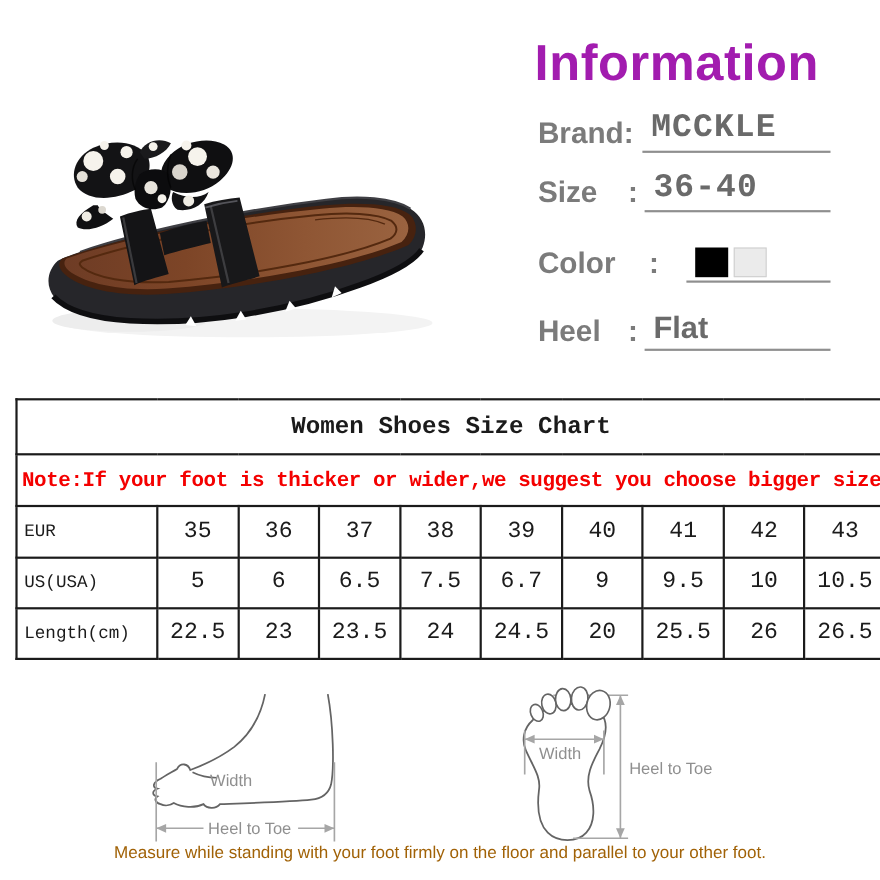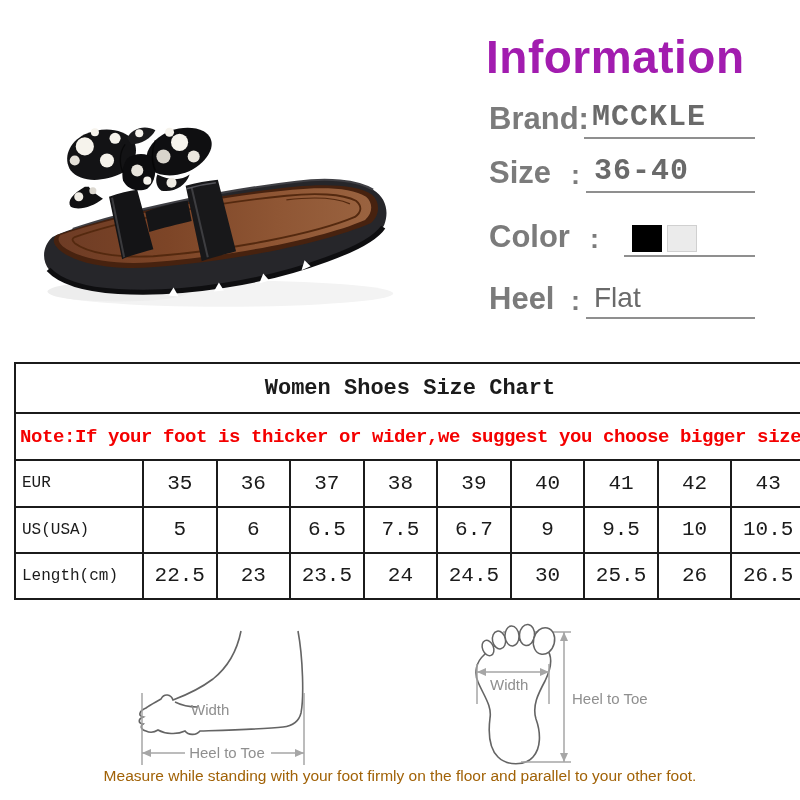--- a/index.html
+++ b/index.html
@@ -13,30 +13,30 @@
   .photo{left:22px;top:98px;width:424px;height:252px;}
 
   
   .info-title{
     left:486px;top:30px;font-size:46px;font-weight:700;color:#a21caf;
     letter-spacing:.5px;
   }
   .info-row{
     left:489px;width:266px;display:flex;align-items:flex-end;
   }
-  .lbl{font-weight:700;font-size:31px;color:#7b7b7b;width:82px;flex:0 0 auto;padding-bottom:2px;}
+  .lbl{font-weight:700;font-size:27px;color:#7b7b7b;width:82px;flex:0 0 auto;padding-bottom:2px;}
   .lbl-wide{width:95px;}
   .colon{font-weight:700;font-size:27px;color:#7b7b7b;width:15px;flex:0 0 auto;padding-bottom:2px;}
   .val-box{
     flex:1;border-bottom:2px solid #8f8f8f;display:flex;align-items:flex-end;
     padding:0 4px 3px 8px;min-height:38px;box-sizing:border-box;
   }
   .val{font-size:30px;color:#6a6a6a;}
   .val-bold{font-weight:700;letter-spacing:1px;font-family:Liberation Mono, monospace;}
-  .val-light{font-size:28px;font-weight:400;text-align:right;}
+  .val-light{font-size:28px;font-weight:700;text-align:right;}
   .sw{width:30px;height:27px;display:inline-block;margin-right:5px;box-sizing:border-box;}
   .sw-border{border:1px solid #d0d0d0;}
 
   .row-brand{top:100px;}
   .row-size{top:154px;}
   .row-color{top:219px;gap:19px;}
   .row-heel{top:281px;}
 
   
   .size-table{left:14px;top:362px;width:792px;height:238px;}
@@ -221,21 +221,21 @@
       <td class="cell-val">10</td>
       <td class="cell-val">10.5</td>
     </tr>
     <tr class="row-h">
       <td class="cell-head">Length(cm)</td>
       <td class="cell-val">22.5</td>
       <td class="cell-val">23</td>
       <td class="cell-val">23.5</td>
       <td class="cell-val">24</td>
       <td class="cell-val">24.5</td>
-      <td class="cell-val">30</td>
+      <td class="cell-val">20</td>
       <td class="cell-val">25.5</td>
       <td class="cell-val">26</td>
       <td class="cell-val">26.5</td>
     </tr>
   </tbody>
     </table>
 </div>
 
 <div class="abs diag-side">
   <svg viewBox="0 0 195 152" width="195" height="152">

